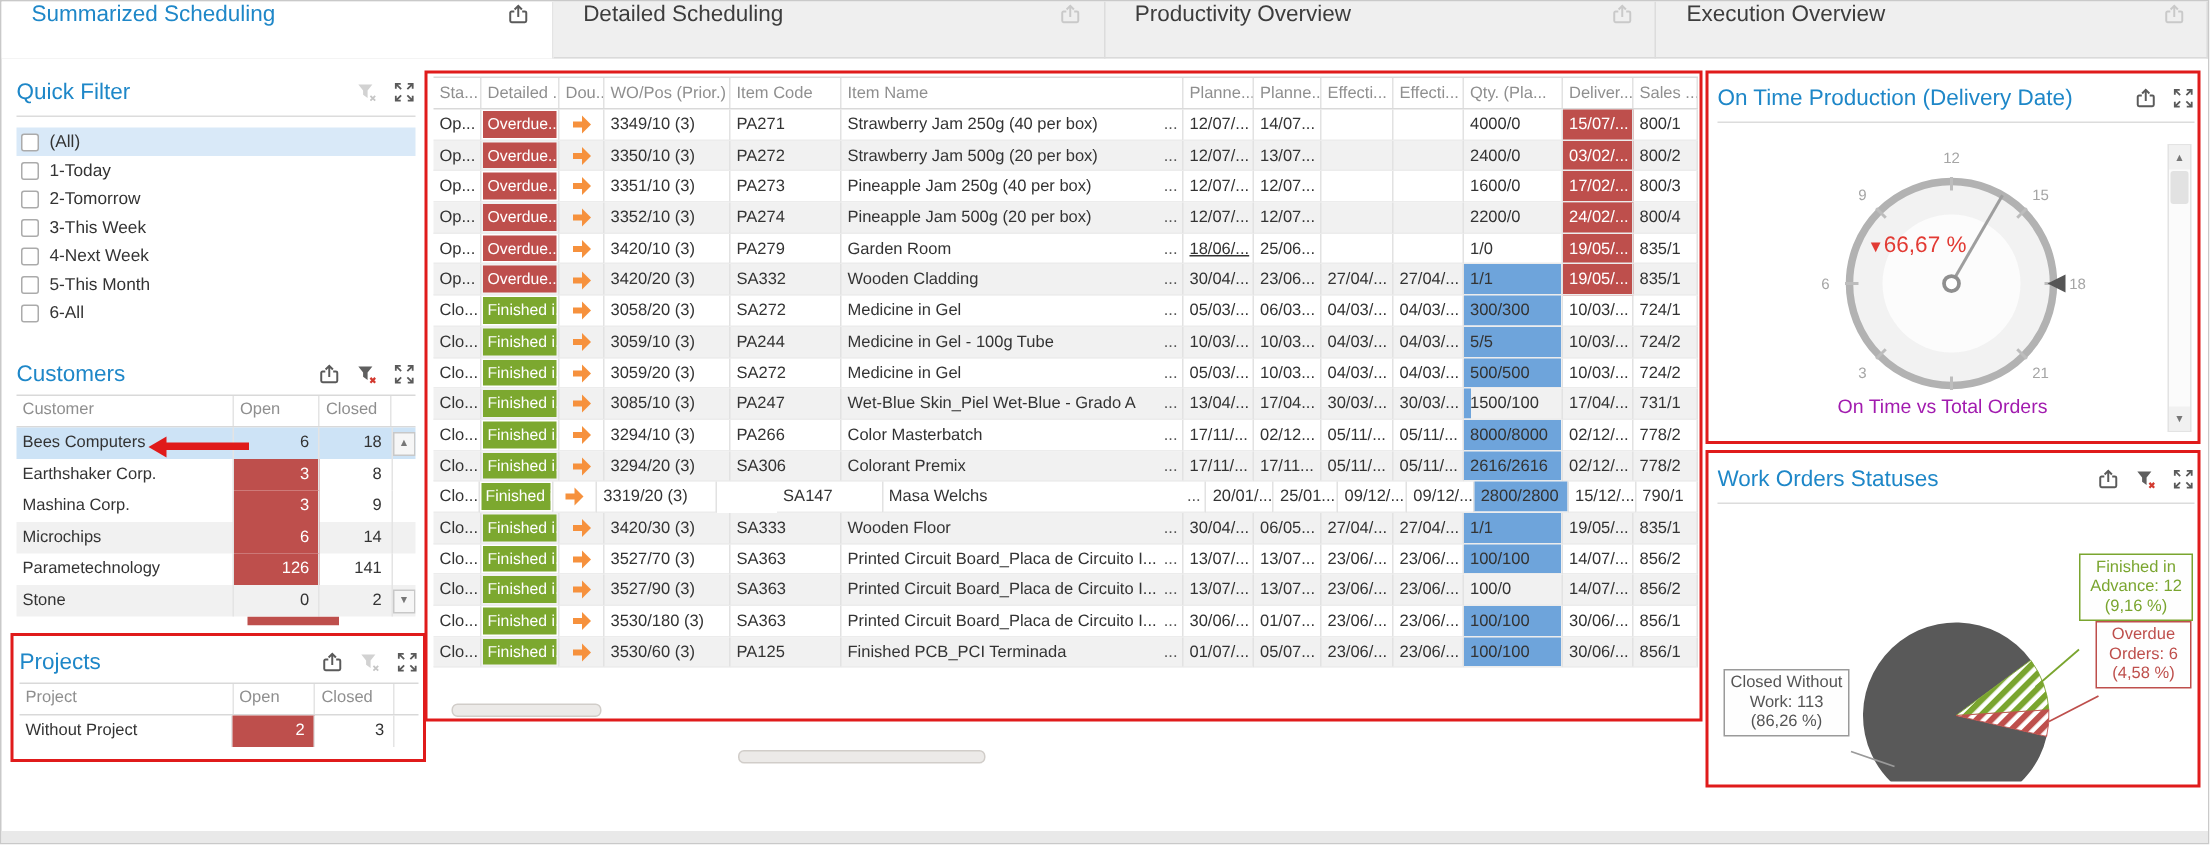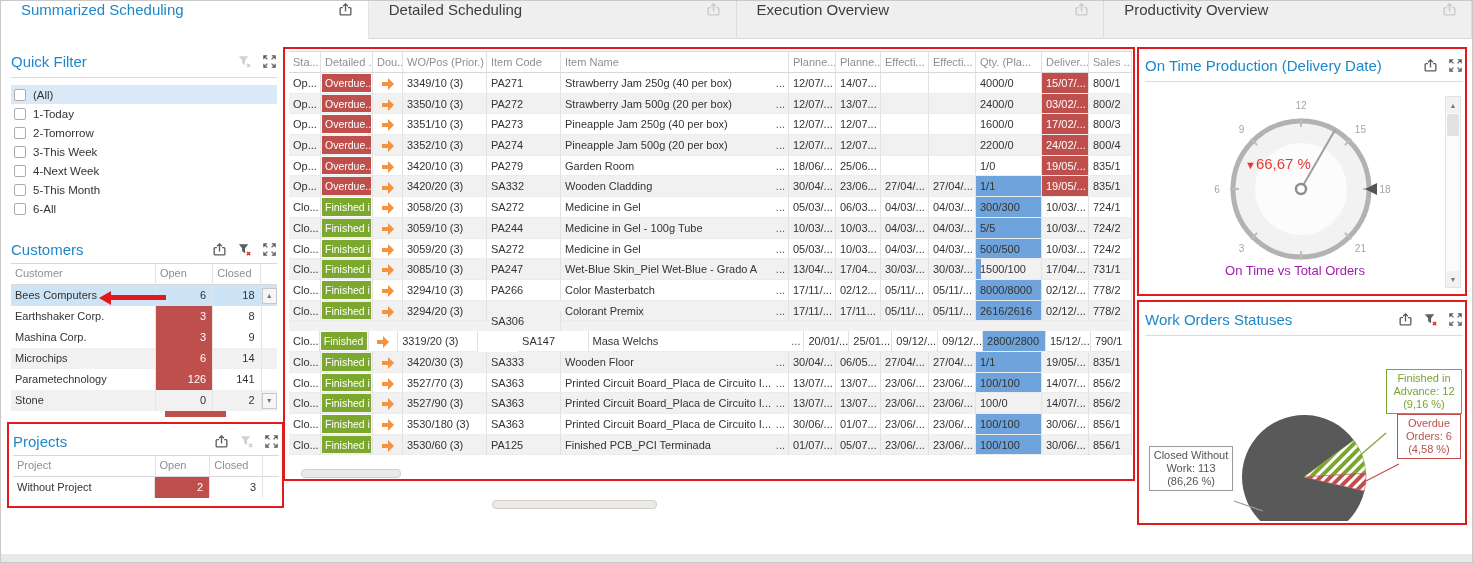--- a/index.html
+++ b/index.html
@@ -103,30 +103,30 @@
       <div class="tab">
         <span class="tab-label">Detailed Scheduling</span>
         <span class="icon">
           <svg viewBox="0 0 16 16">
             <path d="M5.2 6H3.3a1 1 0 0 0-1 1v5.7a1 1 0 0 0 1 1h9.4a1 1 0 0 0 1-1V7a1 1 0 0 0-1-1h-1.9" fill="none" stroke="#c9c9c9" stroke-width="1.4"></path>
             <path d="M8 10V2.3M5.4 4.6L8 2l2.6 2.6" fill="none" stroke="#c9c9c9" stroke-width="1.4"></path>
           </svg>
         </span>
       </div>
       <div class="tab">
-        <span class="tab-label">Execution Overview</span>
+        <span class="tab-label">Productivity Overview</span>
         <span class="icon">
           <svg viewBox="0 0 16 16">
             <path d="M5.2 6H3.3a1 1 0 0 0-1 1v5.7a1 1 0 0 0 1 1h9.4a1 1 0 0 0 1-1V7a1 1 0 0 0-1-1h-1.9" fill="none" stroke="#c9c9c9" stroke-width="1.4"></path>
             <path d="M8 10V2.3M5.4 4.6L8 2l2.6 2.6" fill="none" stroke="#c9c9c9" stroke-width="1.4"></path>
           </svg>
         </span>
       </div>
       <div class="tab">
-        <span class="tab-label">Productivity Overview</span>
+        <span class="tab-label">Execution Overview</span>
         <span class="icon">
           <svg viewBox="0 0 16 16">
             <path d="M5.2 6H3.3a1 1 0 0 0-1 1v5.7a1 1 0 0 0 1 1h9.4a1 1 0 0 0 1-1V7a1 1 0 0 0-1-1h-1.9" fill="none" stroke="#c9c9c9" stroke-width="1.4"></path>
             <path d="M8 10V2.3M5.4 4.6L8 2l2.6 2.6" fill="none" stroke="#c9c9c9" stroke-width="1.4"></path>
           </svg>
         </span>
       </div>
     </div>
 
   <div class="panel" id="panel-qf" style="left:10px; top:46px; width:266px; height:184px;">
@@ -392,21 +392,21 @@
         </div>
         <div class="g-row">
           <div class="cell" style="width: 32px;">Op...</div>
           <div class="cell" style="width: 52px;">
             <div class="chip overdue">Overdue...</div>
           </div>
           <div class="cell" style="width: 30px; text-align: center;"><span class="oarr"></span></div>
           <div class="cell" style="width: 84px;">3420/10 (3)</div>
           <div class="cell" style="width: 74px;">PA279</div>
           <div class="cell" style="width: 228px;"><span>Garden Room</span><span class="trail">...</span></div>
-          <div class="cell" style="width: 47px;">18/06/...</div>
+          <div class="cell" style="width: 47px; text-decoration: underline;">18/06/...</div>
           <div class="cell" style="width: 45px;">25/06...</div>
           <div class="cell" style="width: 48px;"></div>
           <div class="cell" style="width: 47px;"></div>
           <div class="cell" style="width: 66px;">1/0</div>
           <div class="cell danger" style="width: 47px;">19/05/...</div>
           <div class="cell" style="width: 43px;">835/1</div>
         </div>
         <div class="g-row alt">
           <div class="cell" style="width: 32px;">Op...</div>
           <div class="cell" style="width: 52px;">
@@ -509,21 +509,21 @@
           <div class="cell" style="width: 47px;">02/12/...</div>
           <div class="cell" style="width: 43px;">778/2</div>
         </div>
         <div class="g-row alt">
           <div class="cell" style="width: 32px;">Clo...</div>
           <div class="cell" style="width: 52px;">
             <div class="chip finished">Finished i...</div>
           </div>
           <div class="cell" style="width: 30px; text-align: center;"><span class="oarr"></span></div>
           <div class="cell" style="width: 84px;">3294/20 (3)</div>
-          <div class="cell" style="width: 74px; margin-top: 10px;">SA306</div>
+          <div class="cell" style="width: 74px;">SA306</div>
           <div class="cell" style="width: 228px;"><span>Colorant Premix</span><span class="trail">...</span></div>
           <div class="cell" style="width: 47px;">17/11/...</div>
           <div class="cell" style="width: 45px;">17/11...</div>
           <div class="cell" style="width: 48px;">05/11/...</div>
           <div class="cell" style="width: 47px;">05/11/...</div>
           <div class="cell" style="width: 66px; background: linear-gradient(90deg, rgb(110, 164, 219) 100%, transparent 100%);">2616/2616</div>
           <div class="cell" style="width: 47px;">02/12/...</div>
           <div class="cell" style="width: 43px;">778/2</div>
         </div>
         <div class="g-row">

